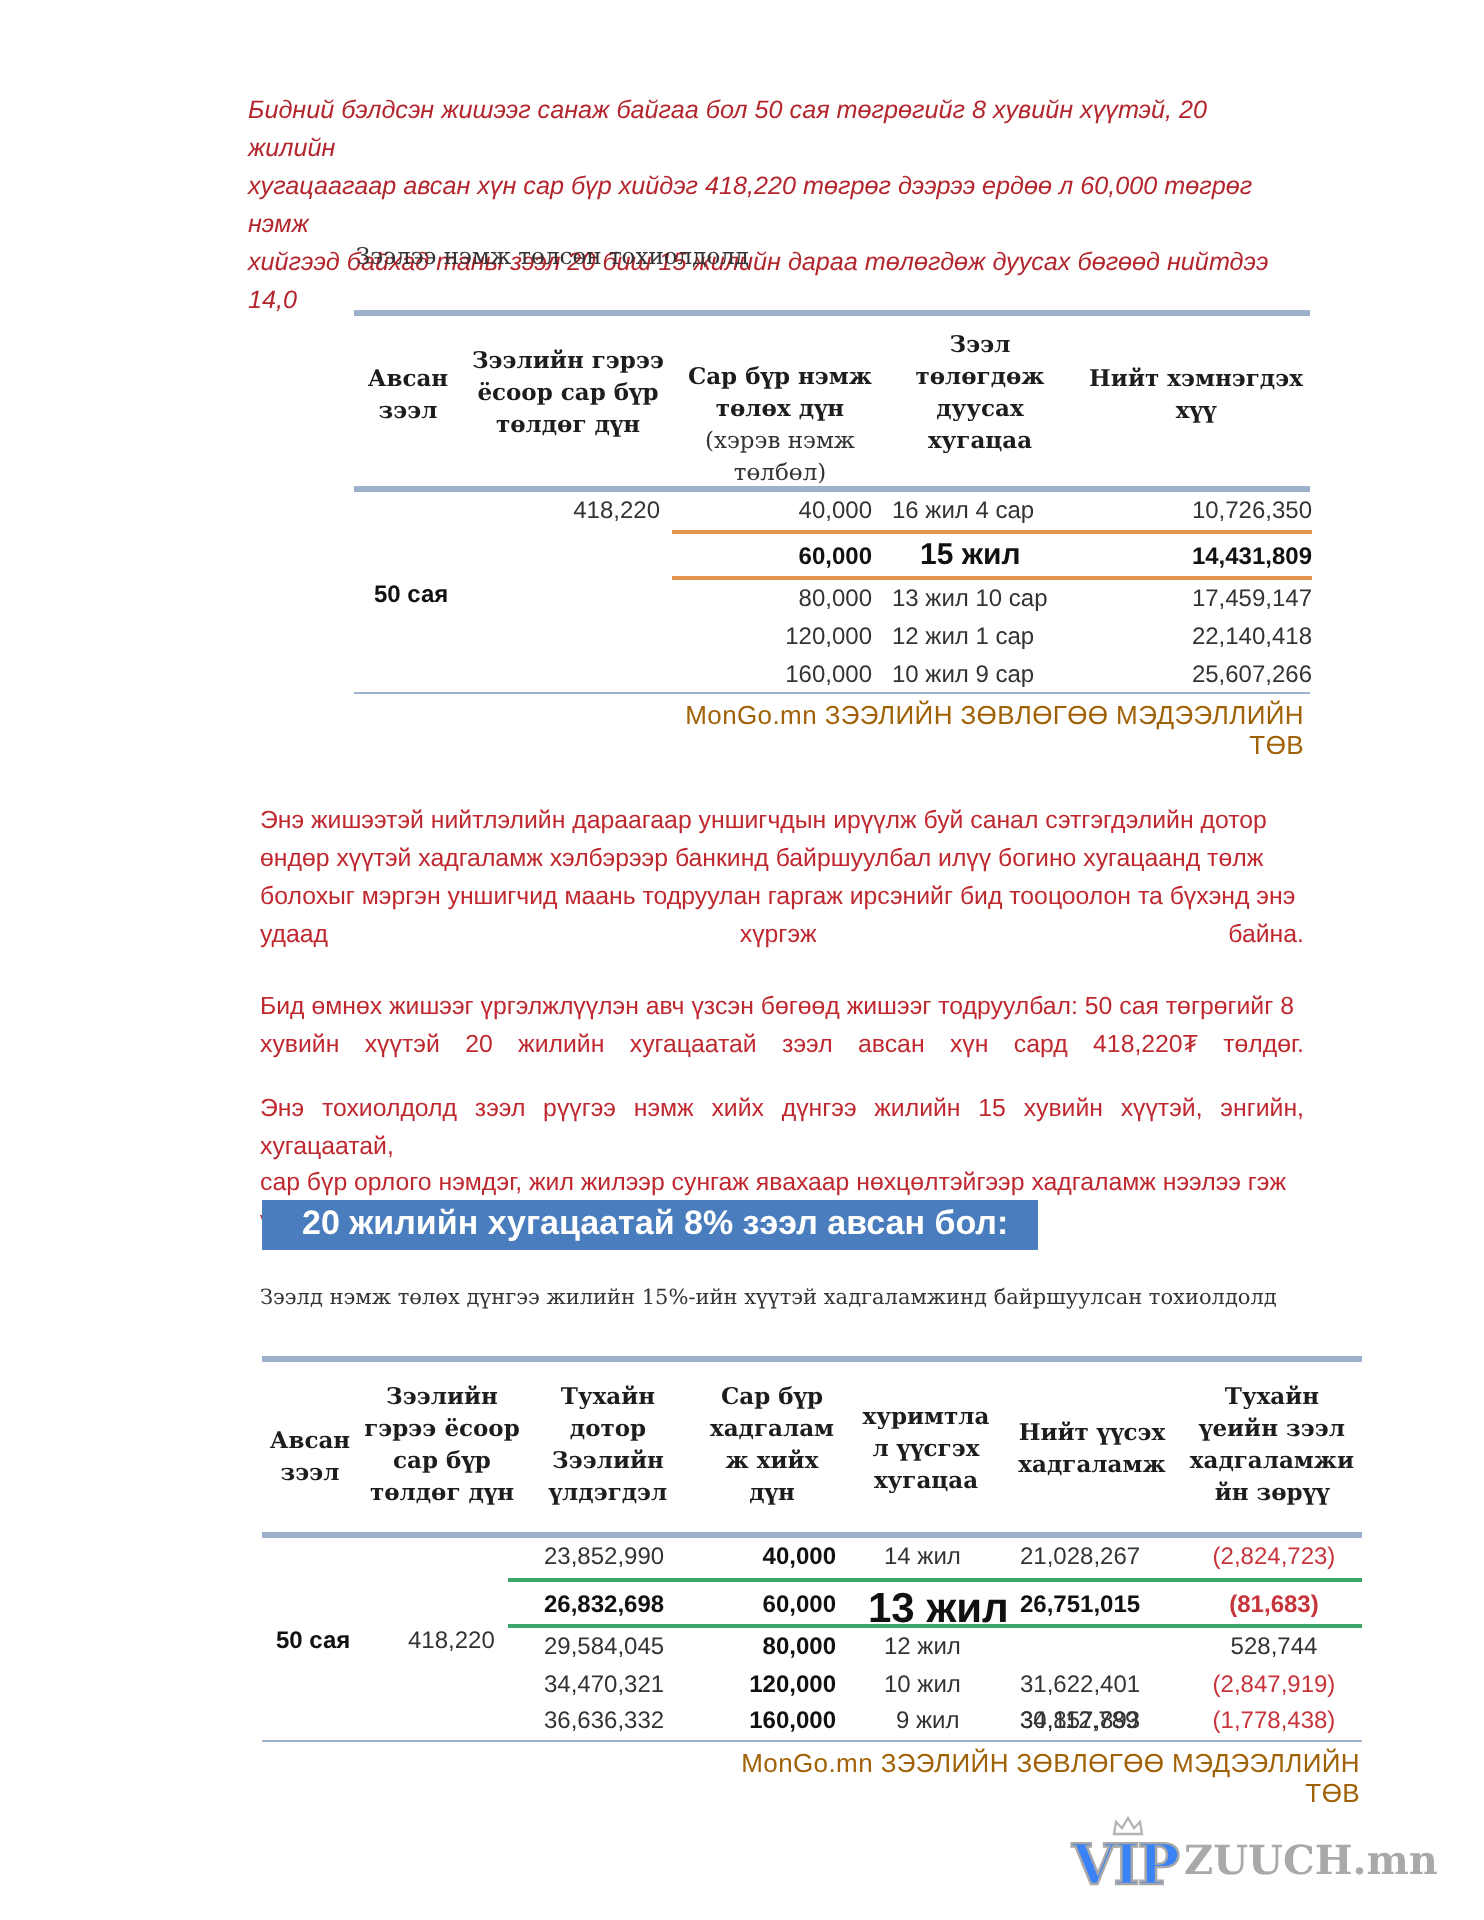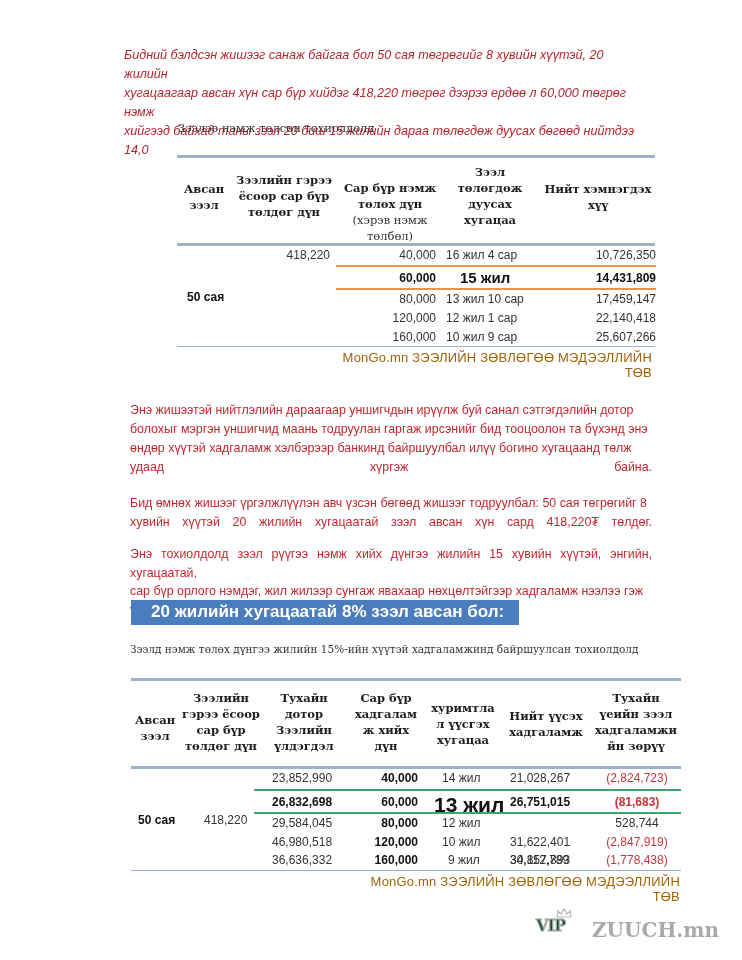--- a/index.html
+++ b/index.html
@@ -90,22 +90,22 @@
   <span class="abs" style="left:110px;">10 жил 9 сар</span>
   <span class="abs" style="left:220px; width:100px; text-align:right;">25,607,266</span>
 </div>
 <div class="hline-blue-thin" style="left:177px; top:346px; width:478px;"></div>
 <div class="abs footer-brand" style="left:322px; top:350px; width:330px; text-align:right;">MonGo.mn ЗЭЭЛИЙН ЗӨВЛӨГӨӨ МЭДЭЭЛЛИЙН ТӨВ</div>
 
 <div class="abs red" style="left:130px; top:401px; width:522px;">
   <div class="justify-line">
       <span>Энэ жишээтэй нийтлэлийн дараагаар уншигчдын ирүүлж буй санал сэтгэгдэлийн дотор</span>
     </div>
+  <div>өндөр хүүтэй хадгаламж хэлбэрээр банкинд байршуулбал илүү богино хугацаанд төлж</div>
   <div>болохыг мэргэн уншигчид маань тодруулан гаргаж ирсэнийг бид тооцоолон та бүхэнд энэ</div>
-  <div>өндөр хүүтэй хадгаламж хэлбэрээр банкинд байршуулбал илүү богино хугацаанд төлж</div>
   <div class="justify-line">
     <span>удаад</span>
     <span>хүргэж</span>
     <span>байна.</span>
   </div>
 </div>
 
 <div class="abs red" style="left:130px; top:494px; width:522px;">
   <div>Бид өмнөх жишээг үргэлжлүүлэн авч үзсэн бөгөөд жишээг тодруулбал: 50 сая төгрөгийг 8</div>
   <div class="justify-line">
@@ -193,35 +193,35 @@
 </div>
 <div class="hline-green" style="left:254px; top:812px; width:427px;"></div>
 <div class="abs cell" style="left:262px; top:816px; width:420px; height:18px;">
   <span class="abs" style="left:10px;">29,584,045</span>
   <span class="abs bold" style="left:90px; width:66px; text-align:right;">80,000</span>
   <span class="abs" style="left:180px;">12 жил</span>
   <span class="abs" style="left:248px;margin-top:37px;">30,112,789</span>
   <span class="abs" style="left:335px; width:80px; text-align:center;">528,744</span>
 </div>
 <div class="abs cell" style="left:262px; top:835px; width:420px; height:18px;">
-  <span class="abs" style="left:10px;">46,980,518</span>
+  <span class="abs" style="left:10px;">34,470,321</span>
   <span class="abs bold" style="left:90px; width:66px; text-align:right;">120,000</span>
   <span class="abs" style="left:180px;">10 жил</span>
   <span class="abs" style="left:248px;">31,622,401</span>
   <span class="abs neg" style="left:335px; width:80px; text-align:center;">(2,847,919)</span>
 </div>
 <div class="abs cell" style="left:262px; top:853px; width:420px; height:18px;">
   <span class="abs" style="left:10px;">36,636,332</span>
   <span class="abs bold" style="left:90px; width:66px; text-align:right;">160,000</span>
   <span class="abs" style="left:186px;">9 жил</span>
   <span class="abs" style="left:248px;">34,857,893</span>
   <span class="abs neg" style="left:335px; width:80px; text-align:center;">(1,778,438)</span>
 </div>
 <div class="hline-blue-thin" style="left:131px; top:870px; width:550px;"></div>
 <div class="abs footer-brand" style="left:345px; top:874px; width:335px; text-align:right;">MonGo.mn ЗЭЭЛИЙН ЗӨВЛӨГӨӨ МЭДЭЭЛЛИЙН ТӨВ</div>
 
 <div class="abs" style="left:536px; top:908px; height:40px; width:200px;">
   <svg class="abs" style="left:20px; top:0;" width="16" height="10" viewBox="0 0 16 10">
     <path d="M1 9 L2 3 L5 6 L8 1 L11 6 L14 3 L15 9 Z" fill="none" stroke="#b5b5b5" stroke-width="1.2"></path>
   </svg>
-  <span class="abs" style="left:0; top:8px; font-family:'DejaVu Serif', serif; font-weight:bold; font-size:16px; color:#14532d; -webkit-text-stroke:1.2px #a8a8a8; letter-spacing:-1px;">VIP</span>
+  <span class="abs" style="left:0; top:8px; font-family:'DejaVu Serif', serif; font-weight:bold; font-size:28px; color:#3b82f6; -webkit-text-stroke:1.2px #a8a8a8; letter-spacing:-1px;">VIP</span>
   <span class="abs" style="left:56px; top:10px; font-family:'DejaVu Serif', serif; font-weight:bold; font-size:20px; color:#a9a9a9;">ZUUCH.mn</span>
 </div>
 
 </body></html>

